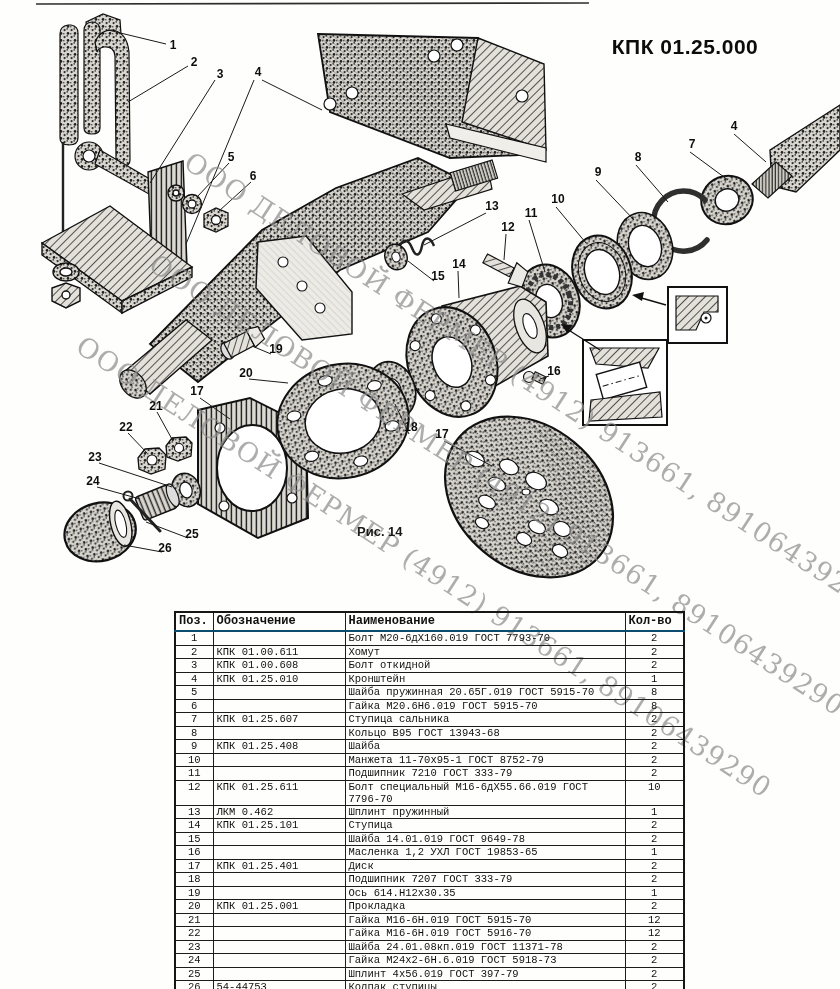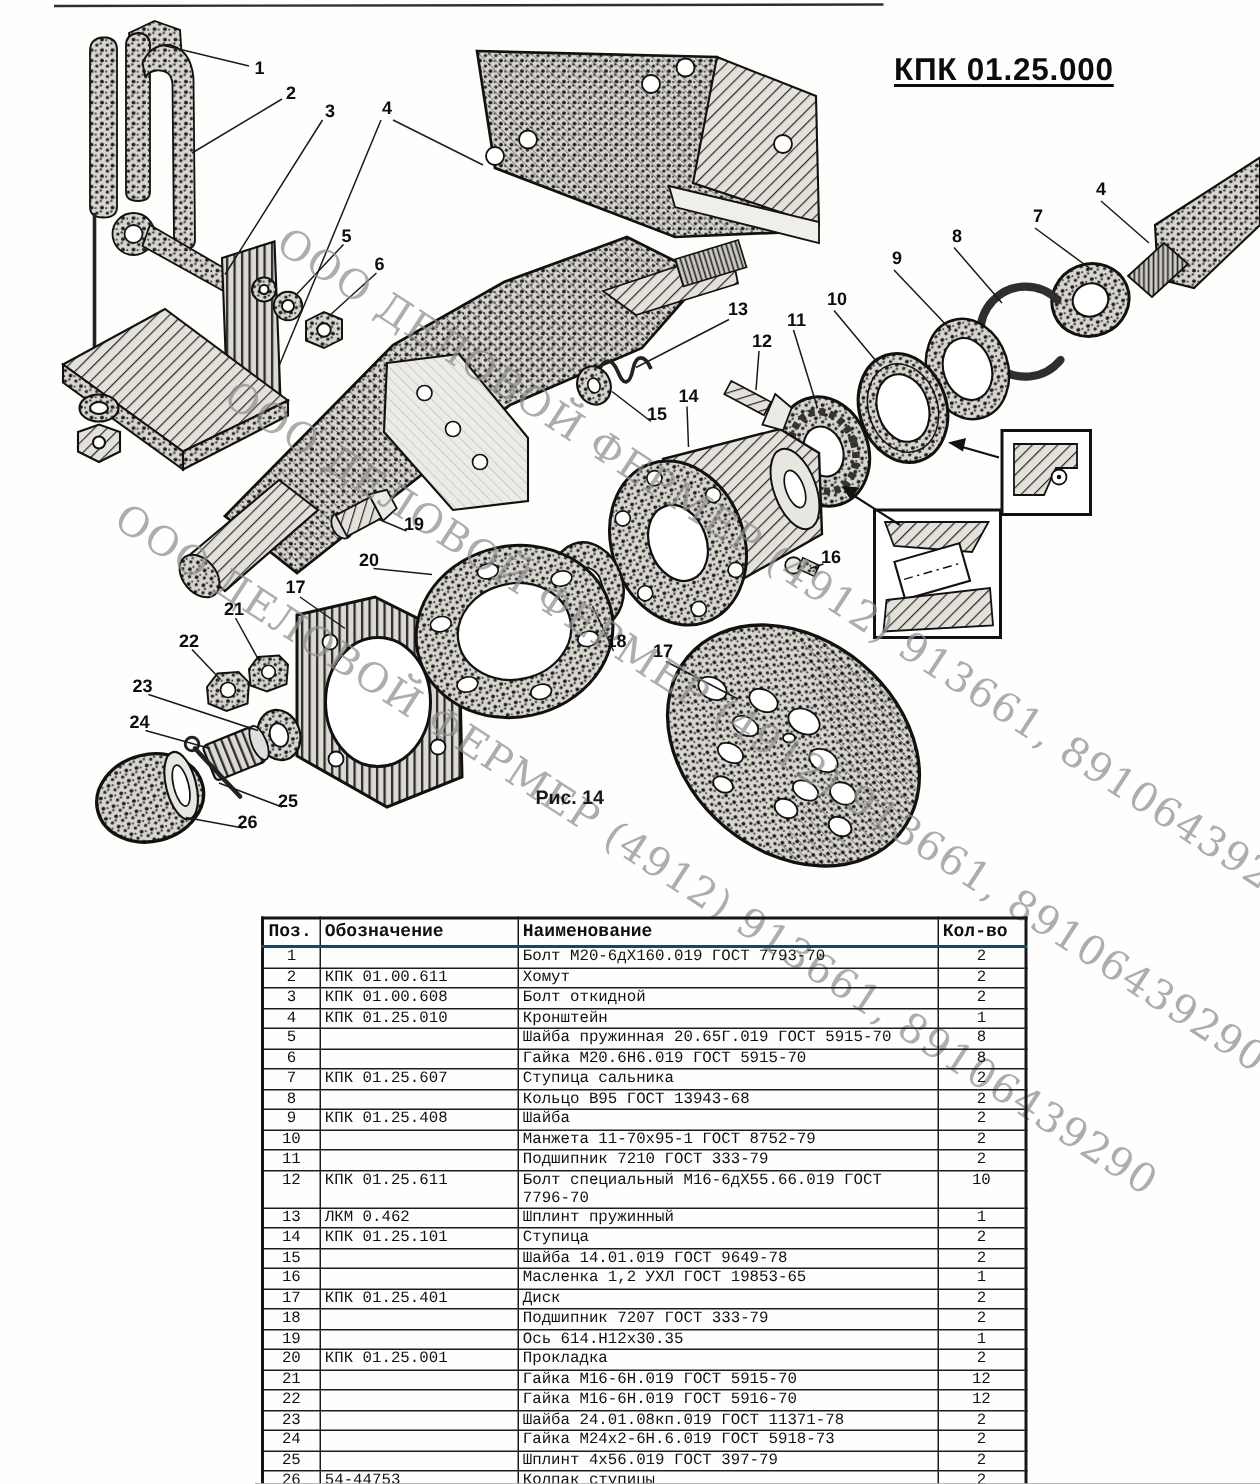--- a/index.html
+++ b/index.html
@@ -1,21 +1,21 @@
 <!DOCTYPE html>
 <html><head>
 <meta charset="utf-8">
 <style>
   html,body{margin:0;padding:0;background:#888;}
   .page{position:relative;width:840px;height:989px;background:#fefefd;overflow:hidden;
         font-family:"Liberation Sans",sans-serif;color:#111;}
   .page svg{position:absolute;left:0;top:0;}
-  .doc-code{position:absolute;left:596px;top:35px;width:178px;text-align:left;
+  .doc-code{position:absolute;left:596px;top:35px;width:178px;text-align:center;
             font:700 21px "Liberation Sans",sans-serif;letter-spacing:.5px;
-            text-decoration:underline;text-underline-offset:3px;color:#0c0c0c;}
+            text-underline-offset:3px;color:#0c0c0c;}
   .fig-label{position:absolute;left:357px;top:524px;font:700 13px "Liberation Sans",sans-serif;color:#191919;}
   .caption{position:absolute;left:160px;top:579px;width:508px;text-align:center;white-space:nowrap;
            font:700 13px "Liberation Mono",monospace;color:#151515;}
   table.parts{position:absolute;left:174px;top:611px;width:509px;table-layout:fixed;
               border-collapse:collapse;border:2px solid #161616;background:transparent;
               font:10.5px/1.16 "Liberation Mono",monospace;color:#101010;}
   table.parts th, table.parts td{border:1px solid #1c1c1c;padding:0 3px;overflow:hidden;
               white-space:normal;vertical-align:top;background:transparent;}
   table.parts th{font:700 12px/1.25 "Liberation Mono",monospace;height:17px;
               border-bottom:2px solid #0c4a6e;text-align:left;vertical-align:middle;}

